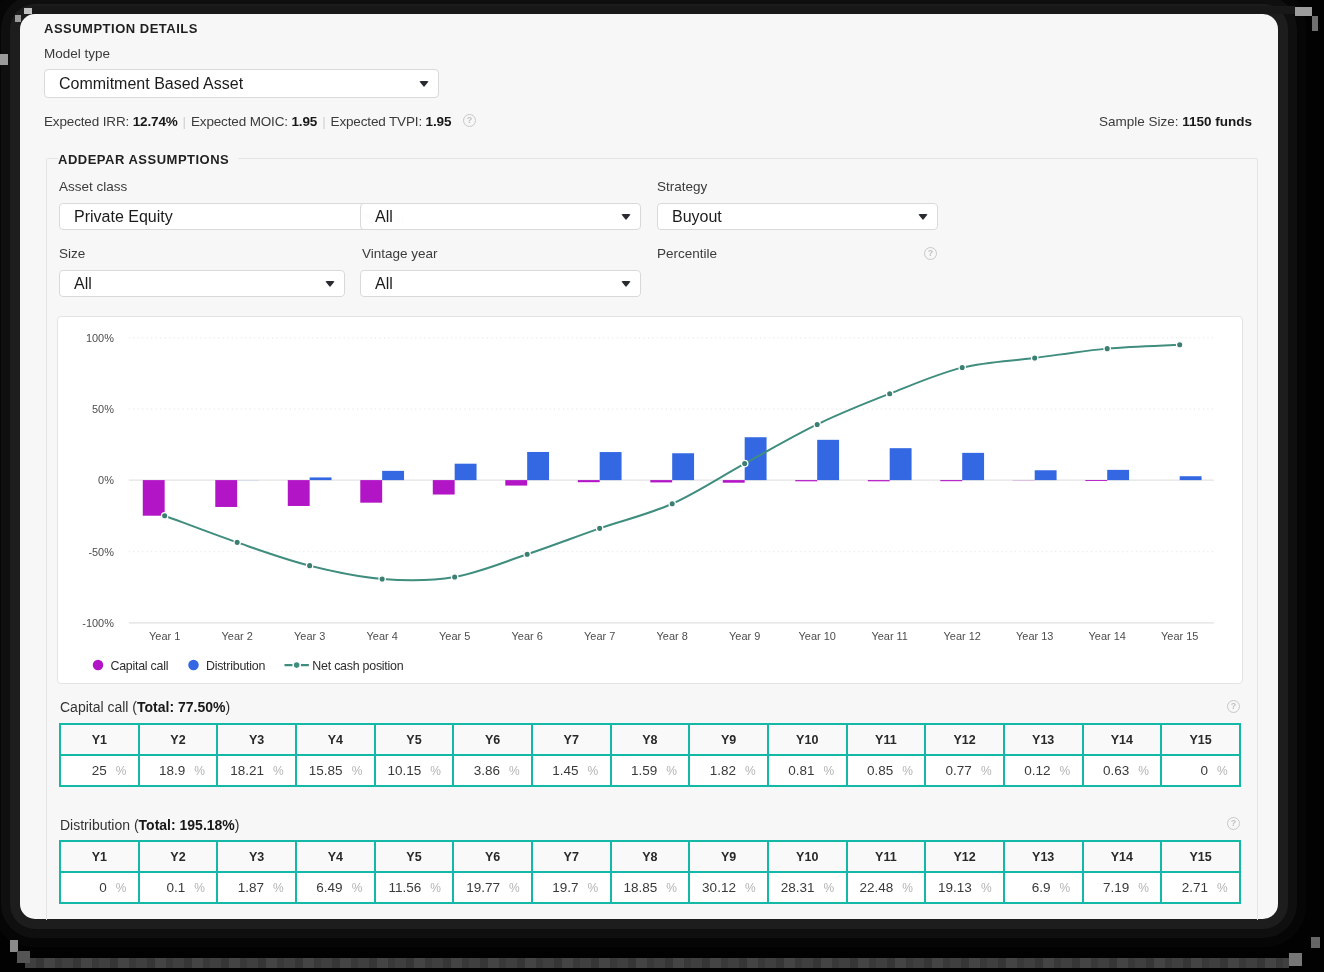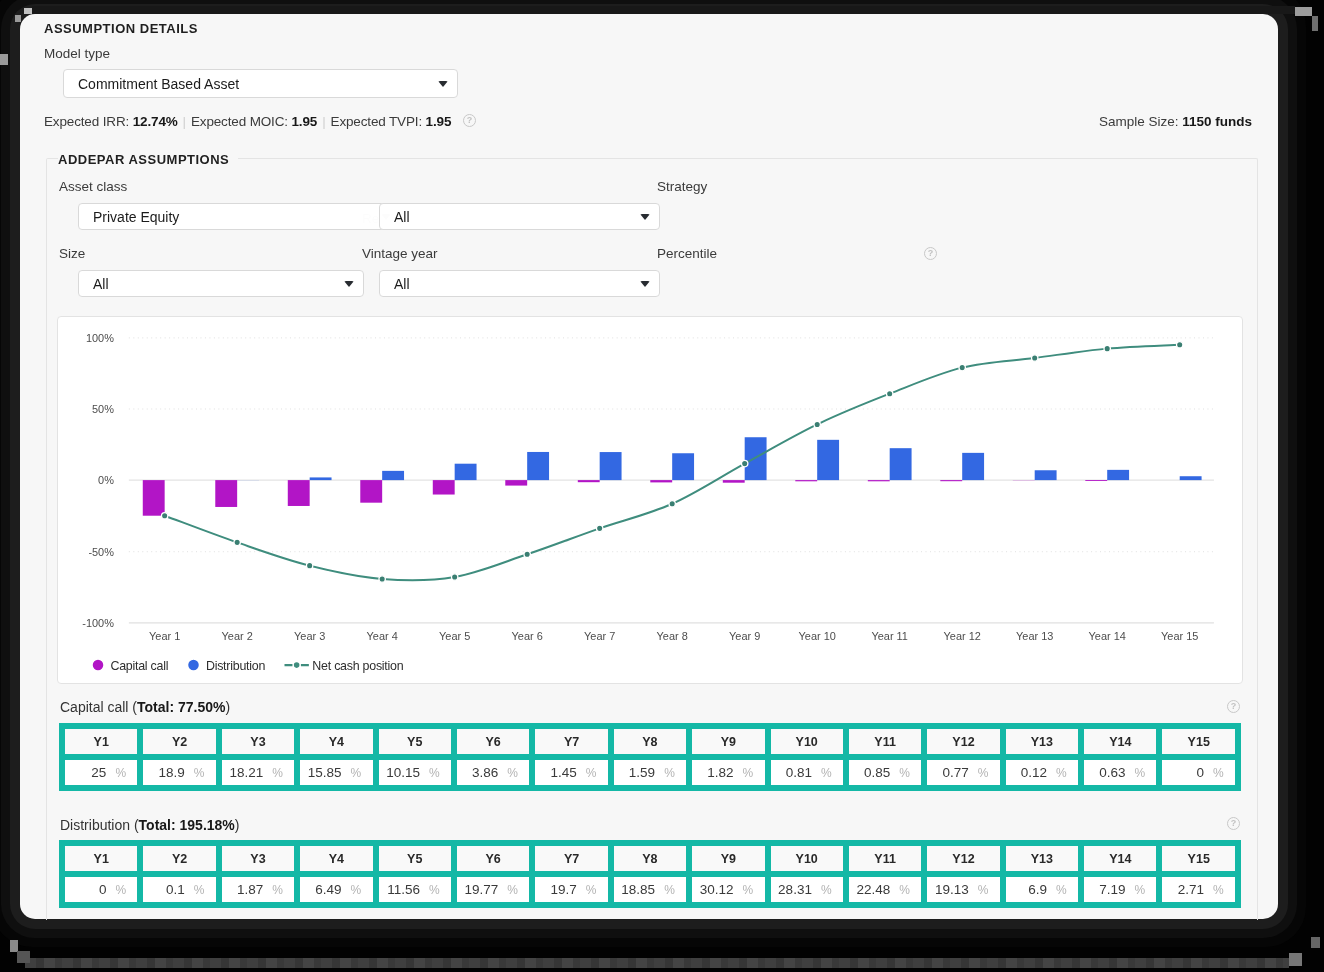--- a/index.html
+++ b/index.html
@@ -7,30 +7,30 @@
   .abs,.select,.qicon,.legendtxt,table.vals,svg{transform:translateZ(0);}
   #page{position:relative;width:1324px;height:972px;background:#020202;overflow:hidden;
         font-family:"Liberation Sans",sans-serif;}
   .abs{position:absolute;}
   #card{position:absolute;left:20px;top:14px;width:1258px;height:905px;background:#f7f7f7;
         border-radius:15px;box-shadow:0 0 0 10px #1d1d1d, 0 0 0 19px #0f0f0f, 0 0 0 28px #060606;}
   .sechead{font-size:13px;font-weight:bold;letter-spacing:.5px;color:#1f1f1f;}
   .label{font-size:13.5px;color:#3b3b3b;}
   .select{position:absolute;background:rgba(255,255,255,0.99);border:1px solid #d9d9d9;border-radius:4px;height:27px;
           box-sizing:border-box;display:flex;align-items:center;padding-left:14px;
-          font-size:14px;color:#1b1b1b;margin-left:19px;}
+          font-size:16px;color:#1b1b1b;}
   .caret{position:absolute;right:9px;top:50%;margin-top:-3px;width:0;height:0;
          border-left:5.5px solid transparent;border-right:5.5px solid transparent;border-top:6.5px solid #282c31;border-radius:2px;}
   .qicon{position:absolute;width:13px;height:13px;border:1.4px solid #c7c7c7;border-radius:50%;
          box-sizing:border-box;color:#c2c2c2;font-size:9px;font-weight:bold;text-align:center;line-height:10px;}
   .fieldset{position:absolute;left:46px;top:158px;width:1212px;height:762px;
             border:1px solid #e4e4e4;border-bottom:none;border-radius:2px 2px 0 0;box-sizing:border-box;}
   .legendtxt{position:absolute;left:58px;top:152px;background:#f7f7f7;padding:0 9px 0 0;}
   table.vals{position:absolute;border-collapse:collapse;table-layout:fixed;background:rgba(255,255,255,0.99);}
-  table.vals td,table.vals th{border:6px solid #14b8a6;box-sizing:border-box;padding:0;}
+  table.vals td,table.vals th{border:2px solid #14b8a6;box-sizing:border-box;padding:0;}
   table.vals th{font-size:12.5px;font-weight:bold;color:#292929;background:rgba(249,249,249,0.99);height:31px;}
   table.vals td{height:31px;font-size:13.5px;color:#3a3a3a;}
   .cell{display:flex;align-items:center;justify-content:flex-end;padding-right:12px;}
   .cell .num{text-align:right;}
   .cell .pct{color:#b3b3b3;font-size:12px;width:10px;margin-left:9px;text-align:left;}
   .bold{font-weight:bold;color:#181818;}
   .pipe{color:#cfcfcf;padding:0 5px;}
 </style>
 </head>
 <body>
@@ -60,20 +60,21 @@
   <div class="abs" style="right:72px;top:114px;font-size:13.5px;color:#3b3b3b;">Sample Size: <span class="bold">1150 funds</span></div>
 
   <div class="fieldset"></div>
   <div class="abs sechead legendtxt">ADDEPAR ASSUMPTIONS</div>
 
   <div class="abs label" style="left:59px;top:179px;">Asset class</div>
   <div class="abs label" style="left:362px;top:179px;margin-top:32px;">Region</div>
   <div class="abs label" style="left:657px;top:179px;">Strategy</div>
   <div class="select" style="left:59px;top:203px;width:323px;">Private Equity<span class="caret"></span></div>
   <div class="select" style="left:360px;top:203px;width:281px;">All<span class="caret"></span></div>
+  <div class="select" style="left:657px;top:203px;width:281px;">Buyout<span class="caret"></span></div>
 
   <div class="abs label" style="left:59px;top:246px;">Size</div>
   <div class="abs label" style="left:362px;top:246px;">Vintage year</div>
   <div class="abs label" style="left:657px;top:246px;">Percentile</div>
   <div class="qicon" style="left:924px;top:247px;">?</div>
   <div class="select" style="left:59px;top:270px;width:286px;">All<span class="caret"></span></div>
   <div class="select" style="left:360px;top:270px;width:281px;">All<span class="caret"></span></div>
 
   <svg class="abs" style="left:57px;top:316px;box-sizing:border-box;border:1px solid #e3e3e3;border-radius:4px;background:rgba(255,255,255,0.99);" width="1186" height="368" viewBox="57 316 1186 368">
 

